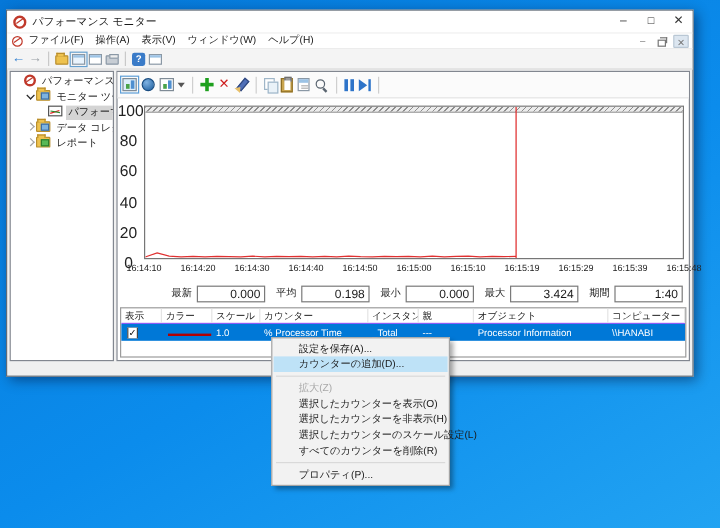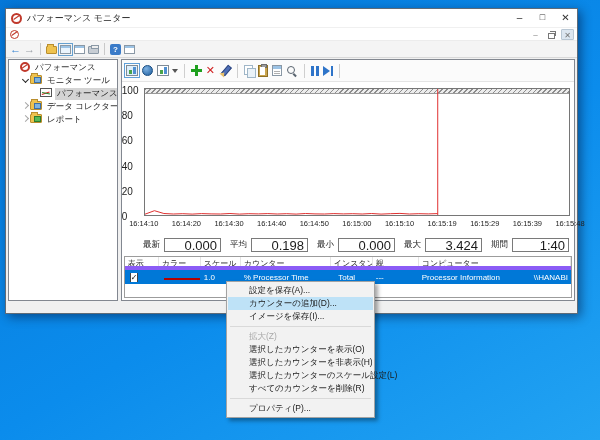--- a/index.html
+++ b/index.html
@@ -101,32 +101,32 @@
   .gi-step { display:flex; align-items:center; }
   .gi-step::before { content:""; width:0; height:0; border-top:5px solid transparent; border-bottom:5px solid transparent; border-left:7px solid #2e74c9; }
   .gi-step::after { content:""; width:2px; height:10px; background:#2e74c9; margin-left:1px; }
 
   
   .chart-region { position:relative; height:151px; padding:6px 4px 0 22px; }
   .plot { position:relative; height:128px; border:1px solid #767676; background:#fff; overflow:hidden; }
   .hatch { position:absolute; left:0; right:0; top:0; height:5px; border-bottom:1px solid #9a9a9a;
     background:repeating-linear-gradient(135deg,#8d8d8d 0 1px,#ececec 1px 3.5px); }
   .plot svg { position:absolute; left:0; top:0; width:100%; height:100%; }
-  .ylab { position:absolute; width:18px; text-align:left; font-size:10px; color:#222; }
+  .ylab { position:absolute; width:18px; text-align:center; font-size:13px; color:#222; }
   .xlabels { position:relative; height:13px; margin-top:2px; font-size:7.5px; color:#222; }
   .xlab { position:absolute; top:1px; transform:translateX(-50%); white-space:nowrap; }
 
   
   .stats-row { height:23px; display:flex; align-items:center; justify-content:flex-end; gap:9px; padding-right:5px; font-size:8.5px; }
   .stat-group { display:flex; align-items:center; gap:4px; }
-  .stat-box { width:57px; height:14px; border:1px solid #7a7a7a; background:#fff; text-align:right; line-height:13px; padding-right:3px; font-size:13px; }
+  .stat-box { width:57px; height:14px; border:1px solid #7a7a7a; background:#fff; text-align:right; line-height:13px; padding-right:3px; font-size:10px; }
 
   
   .ctable { flex:1; margin:0 2px 2px 2px; border:1px solid #9c9c9c; background:#fff; font-size:8px; overflow:hidden; }
-  .thead { display:flex; height:13px; border-bottom:4px solid #8b5cf6; }
+  .thead { display:flex; height:13px; border-bottom:1px solid #8b5cf6; }
   .th { padding:1px 3px; border-right:1px solid #e4e4e4; white-space:nowrap; overflow:hidden; }
   .trow { display:flex; height:14px; align-items:center; }
   .trow.selected { background:#0078d7; color:#fff; }
   .td { padding:0 3px; white-space:nowrap; overflow:hidden; }
   .cbx { width:9px; height:9px; background:#fff; border:1px solid #444; color:#111; font-size:8px; line-height:8px; text-align:center; margin-left:2px; }
   .swatch { width:36px; height:2px; background:#b40000; margin-left:2px; }
 
   
   .context-menu { position:absolute; left:226px; top:281px; width:149px; background:#f2f2f2;
     border:1px solid #a3a3a3; box-shadow:3px 3px 4px rgba(0,0,0,.35); padding:2px 1px; z-index:20; }
@@ -146,20 +146,27 @@
     <div class="titlebar">
       <span class="app-icon"></span>
       <span class="title">パフォーマンス モニター</span>
       <span class="cap-btn">–</span>
       <span class="cap-btn max">□</span>
       <span class="cap-btn">✕</span>
     </div>
 
     <div class="menubar">
       <span class="app-icon"></span>
+      <span id="menu-items" style="display:flex">
+          <span class="menu-item">ファイル(F)</span>
+          <span class="menu-item">操作(A)</span>
+          <span class="menu-item">表示(V)</span>
+          <span class="menu-item">ウィンドウ(W)</span>
+          <span class="menu-item">ヘルプ(H)</span>
+        </span>
       <span class="mdi-btns">
         <span class="mdi-btn">–</span>
         <span class="mdi-restore"></span>
         <span class="mdi-btn close">✕</span>
       </span>
     </div>
 
     <div class="toolbar" id="main-toolbar">
         <span class="arrow-glyph back">←</span>
         <span class="arrow-glyph fwd">→</span>
@@ -282,20 +289,21 @@
           </div>
 
         <div class="ctable">
           <div class="thead" id="table-head">
               <span class="th" style="width: 34px; flex: 0 0 auto;">表示</span>
               <span class="th" style="width: 42px; flex: 0 0 auto;">カラー</span>
               <span class="th" style="width: 40px; flex: 0 0 auto;">スケール</span>
               <span class="th" style="width: 90px; flex: 0 0 auto;">カウンター</span>
               <span class="th" style="width: 42px; flex: 0 0 auto;">インスタンス</span>
               <span class="th" style="width: 46px; flex: 0 0 auto;">親</span>
+              <span class="th" style="width: 112px; flex: 0 0 auto;">オブジェクト</span>
               <span class="th" style="flex: 1 1 0%;">コンピューター</span>
             </div>
           <div id="table-body">
               <div class="trow selected">
                 <span class="td" style="width: 34px; flex: 0 0 auto;"><span class="cbx">✓</span></span>
                 <span class="td" style="width: 42px; flex: 0 0 auto;"><span class="swatch" style="background: rgb(180, 0, 0); display: inline-block;"></span></span>
                 <span class="td" style="width: 40px; flex: 0 0 auto;">1.0</span>
                 <span class="td" style="width: 90px; flex: 0 0 auto;">% Processor Time</span>
                 <span class="td" style="width: 42px; flex: 0 0 auto;">_Total</span>
                 <span class="td" style="width: 46px; flex: 0 0 auto;">---</span>
@@ -307,21 +315,20 @@
 
       </div>
     </div>
 
     <div class="statusband"></div>
   </div>
 
   <div class="context-menu" id="context-menu">
       <div class="cm-item">設定を保存(A)...</div>
       <div class="cm-item highlighted">カウンターの追加(D)...</div>
-      <div class="cm-item">イメージを保存(I)...</div>
       <div class="cm-sep"></div>
       <div class="cm-item disabled">拡大(Z)</div>
       <div class="cm-item">選択したカウンターを表示(O)</div>
       <div class="cm-item">選択したカウンターを非表示(H)</div>
       <div class="cm-item">選択したカウンターのスケール設定(L)</div>
       <div class="cm-item">すべてのカウンターを削除(R)</div>
       <div class="cm-sep"></div>
       <div class="cm-item">プロパティ(P)...</div>
     </div>
 </div>

